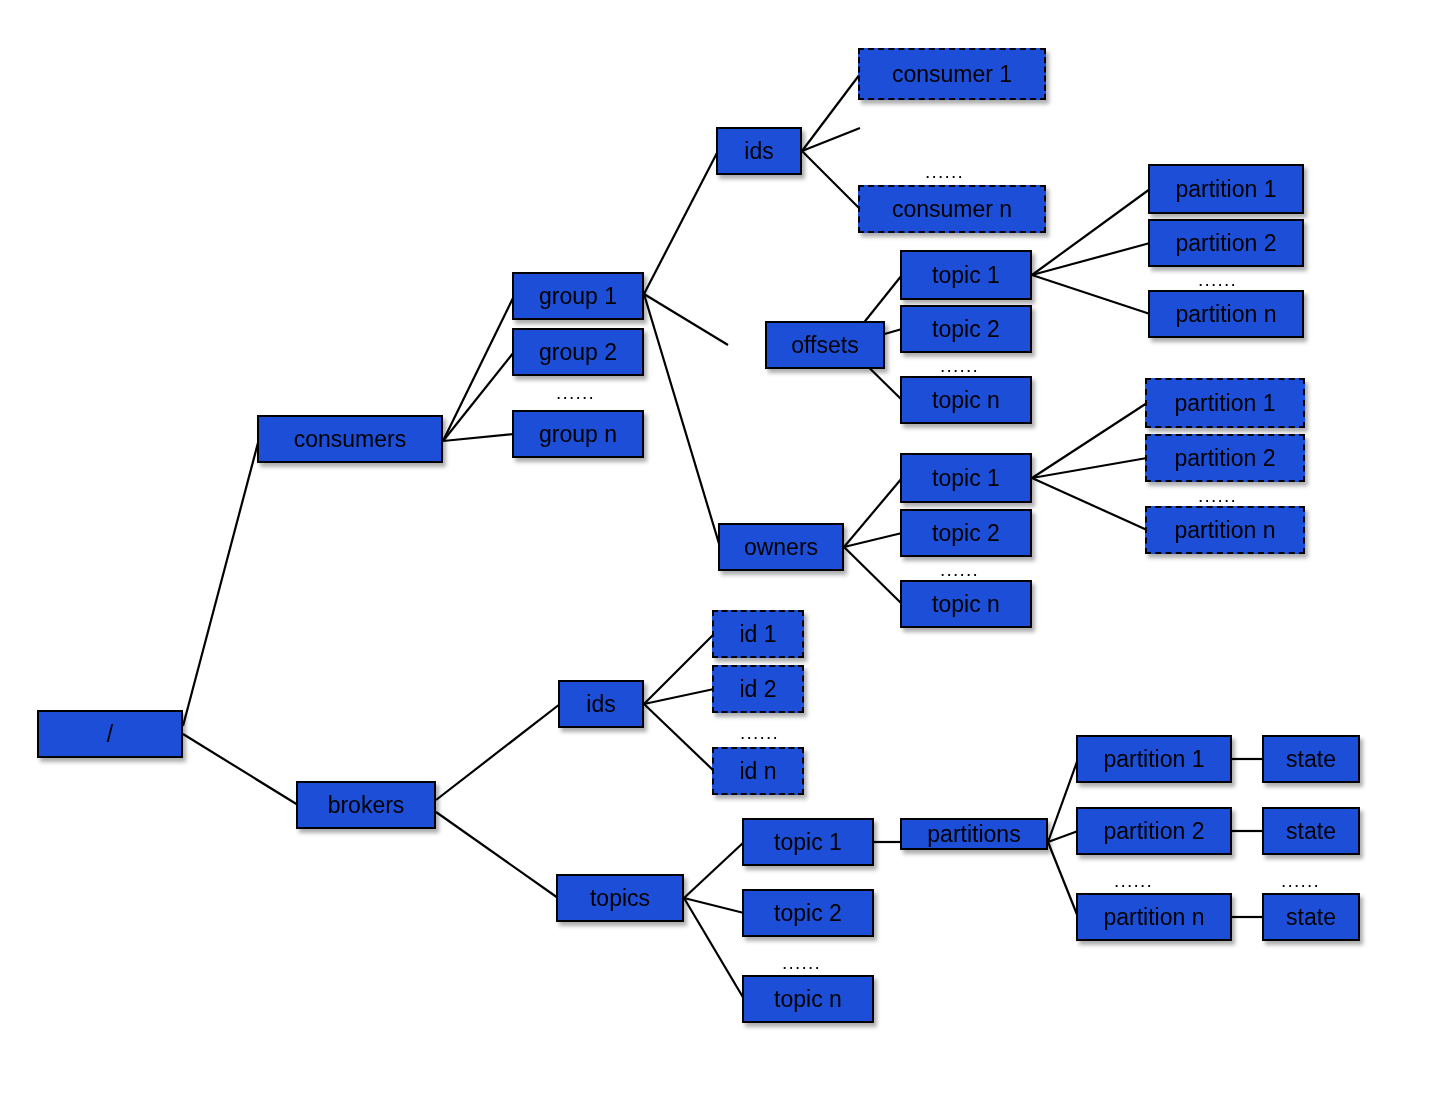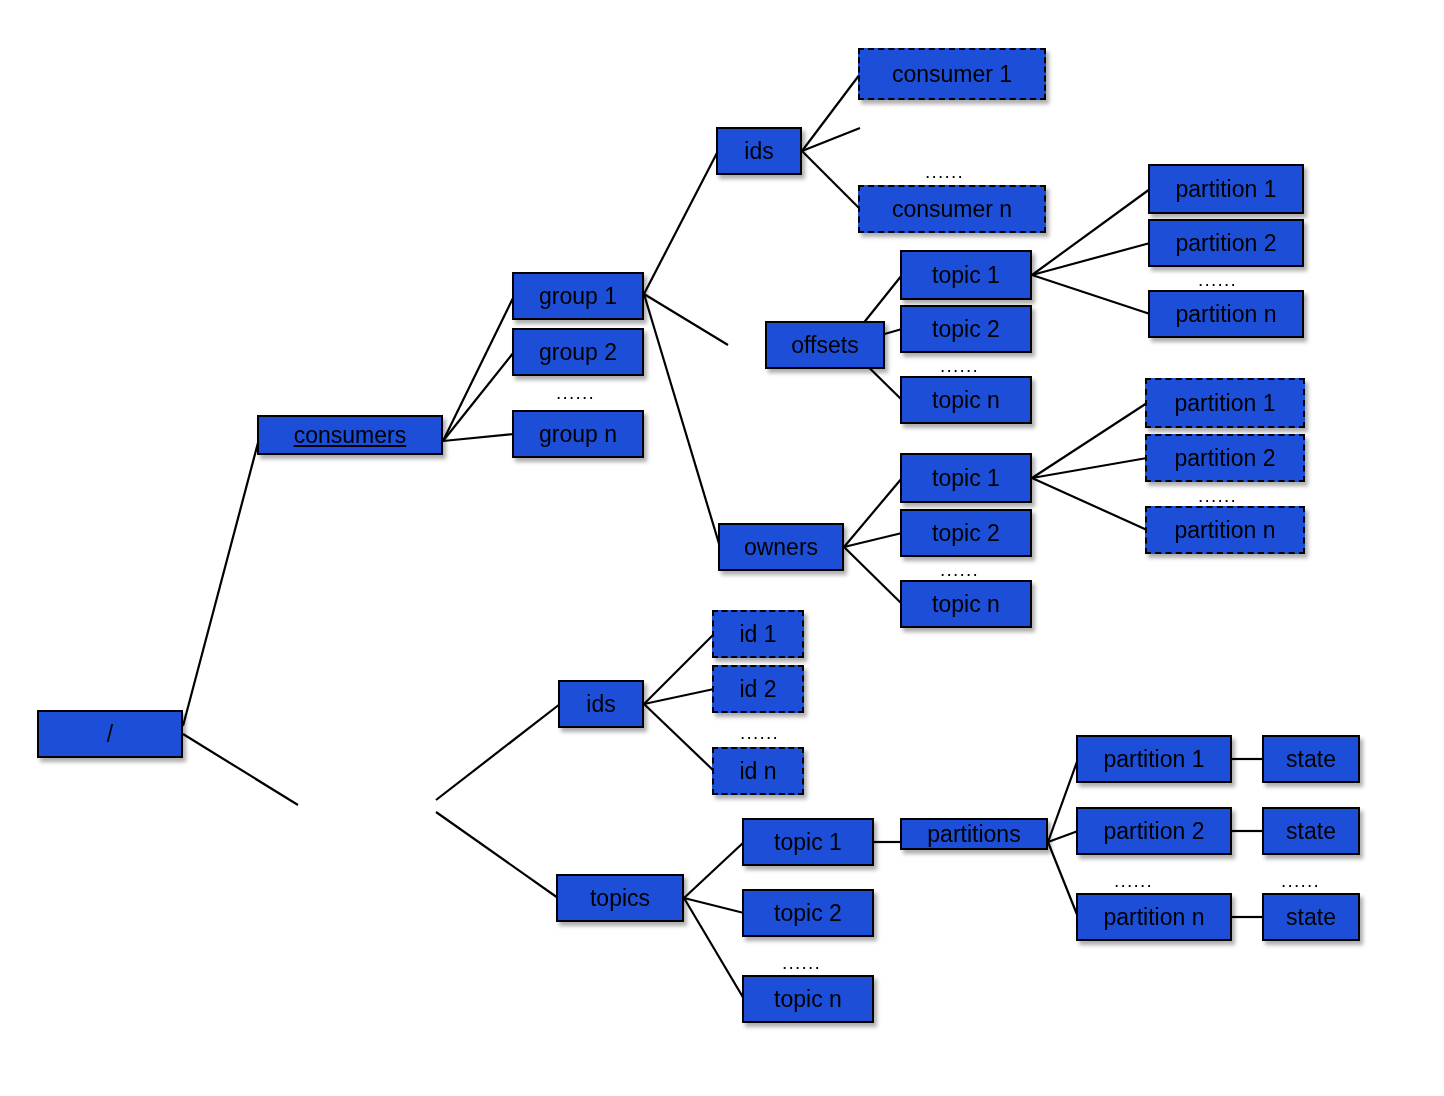--- a/index.html
+++ b/index.html
@@ -91,21 +91,22 @@
       <line x1="684" y1="898" x2="744" y2="999" stroke="#000000" stroke-width="2.2"></line>
       <line x1="874" y1="842" x2="900" y2="842" stroke="#000000" stroke-width="2.2"></line>
       <line x1="1048" y1="842" x2="1078" y2="759" stroke="#000000" stroke-width="2.2"></line>
       <line x1="1048" y1="842" x2="1078" y2="831" stroke="#000000" stroke-width="2.2"></line>
       <line x1="1048" y1="842" x2="1078" y2="917" stroke="#000000" stroke-width="2.2"></line>
       <line x1="1232" y1="759" x2="1262" y2="759" stroke="#000000" stroke-width="2.2"></line>
       <line x1="1232" y1="831" x2="1262" y2="831" stroke="#000000" stroke-width="2.2"></line>
       <line x1="1232" y1="917" x2="1262" y2="917" stroke="#000000" stroke-width="2.2"></line>
     </svg>
 <div class="node" style="left: 37px; top: 710px; width: 146px; height: 48px;">/</div>
-    <div class="node" style="left: 257px; top: 415px; width: 186px; height: 40px; text-decoration: underline;">consumers</div>
+    <div class="node" style="left: 257px; top: 415px; width: 186px; height: 48px;">consumers</div>
+    <div class="node" style="left: 296px; top: 781px; width: 140px; height: 48px;">brokers</div>
     <div class="node" style="left: 512px; top: 272px; width: 132px; height: 48px;">group 1</div>
     <div class="node" style="left: 512px; top: 328px; width: 132px; height: 48px;">group 2</div>
     <div class="node" style="left: 512px; top: 410px; width: 132px; height: 48px;">group n</div>
     <div class="node" style="left: 716px; top: 127px; width: 86px; height: 48px;">ids</div>
     <div class="node" style="left: 726px; top: 321px; width: 120px; height: 48px; margin-left: 39px;">offsets</div>
     <div class="node" style="left: 718px; top: 523px; width: 126px; height: 48px;">owners</div>
     <div class="node dashed" style="left: 858px; top: 48px; width: 188px; height: 52px;">consumer 1</div>
     <div class="node dashed" style="left: 858px; top: 185px; width: 188px; height: 48px; text-align: center;">consumer n</div>
     <div class="node" style="left: 900px; top: 250px; width: 132px; height: 50px;">topic 1</div>
     <div class="node" style="left: 900px; top: 305px; width: 132px; height: 48px;">topic 2</div>

